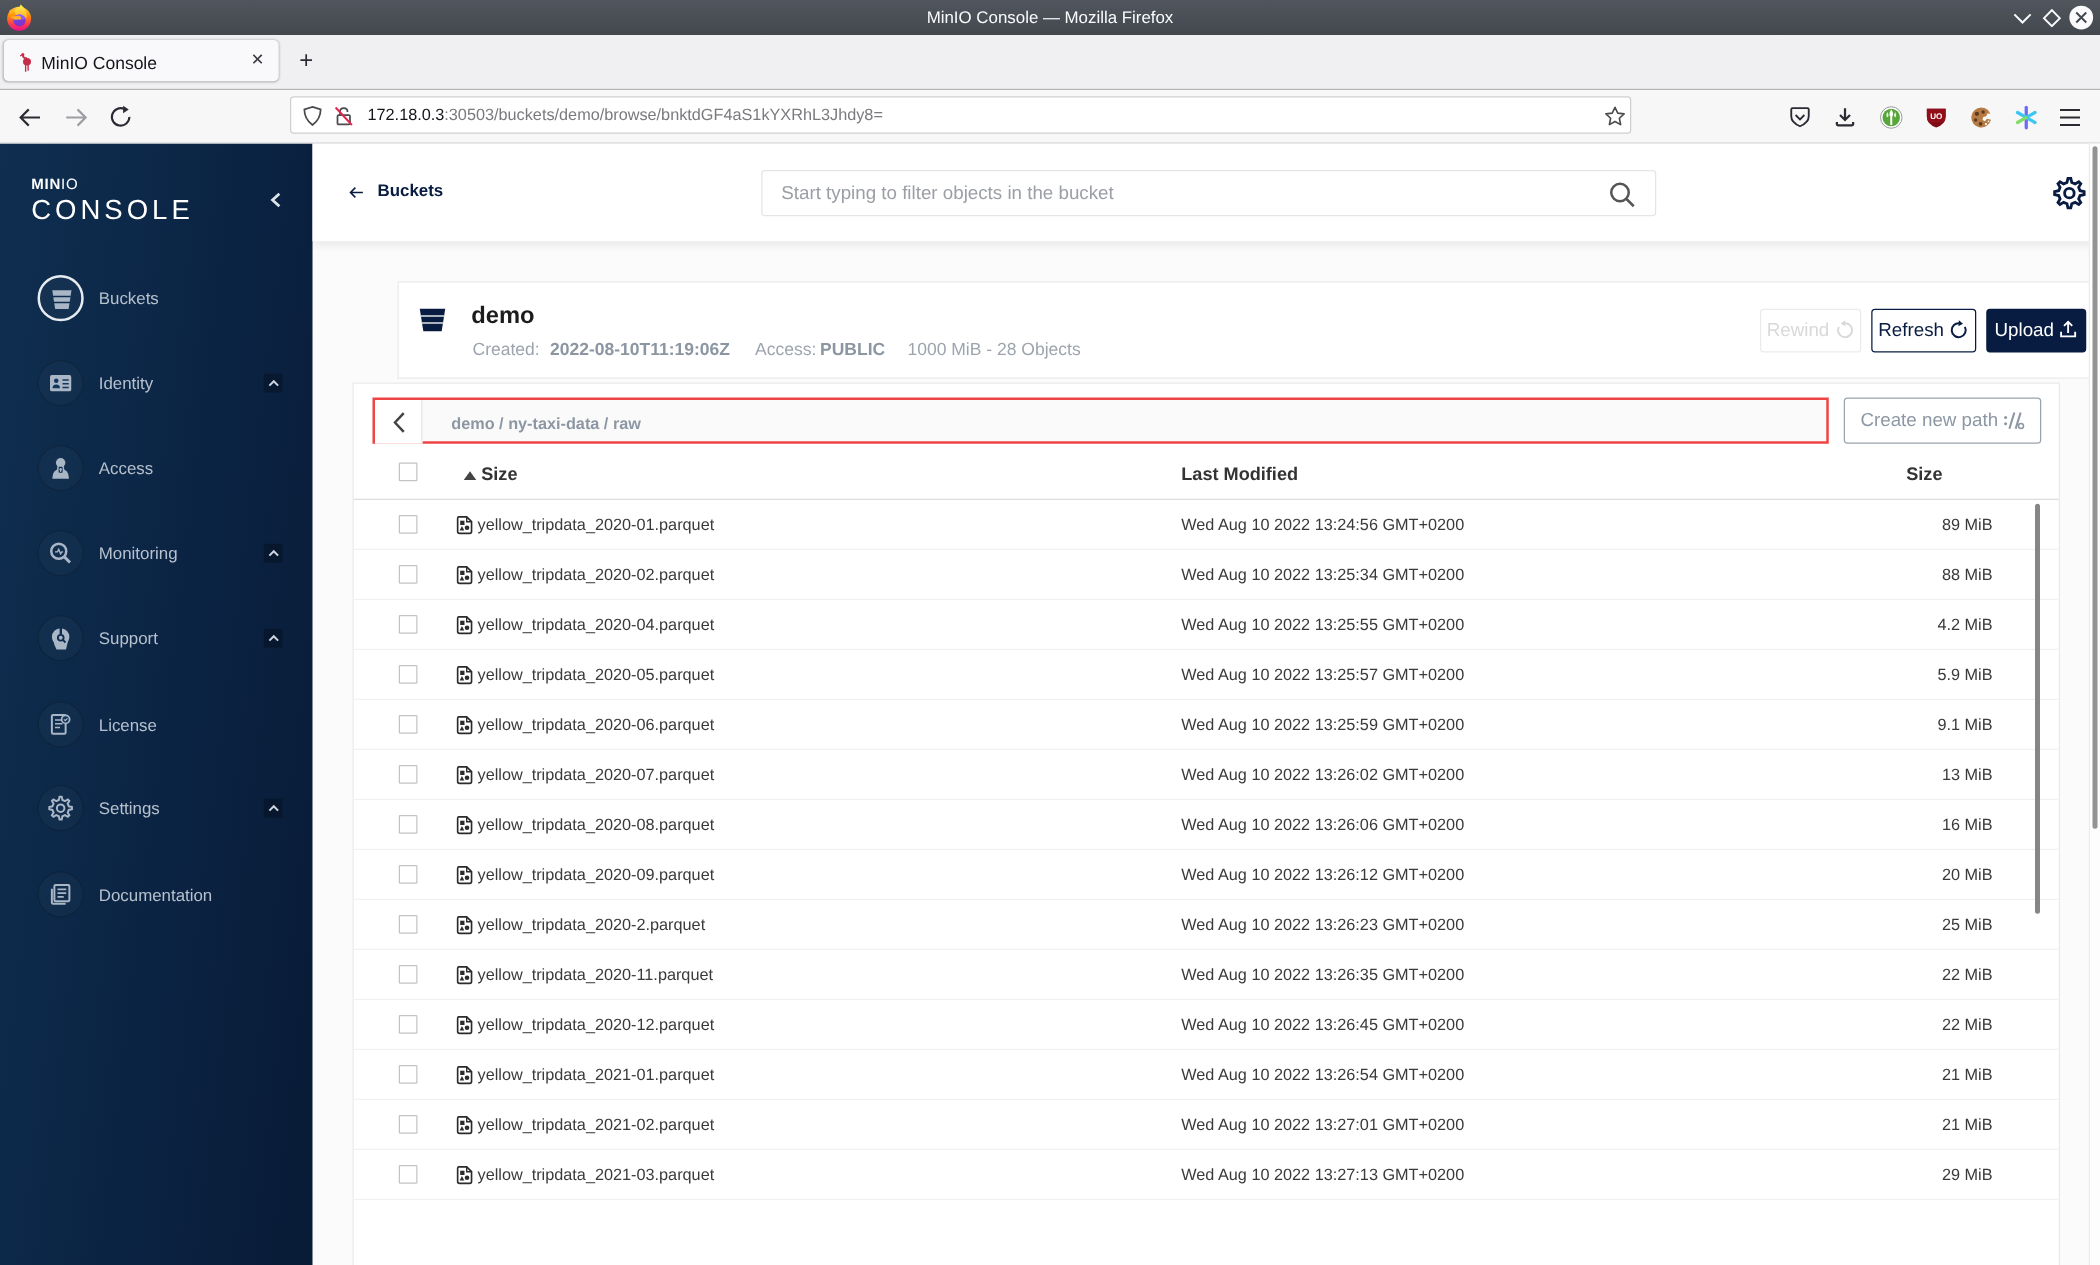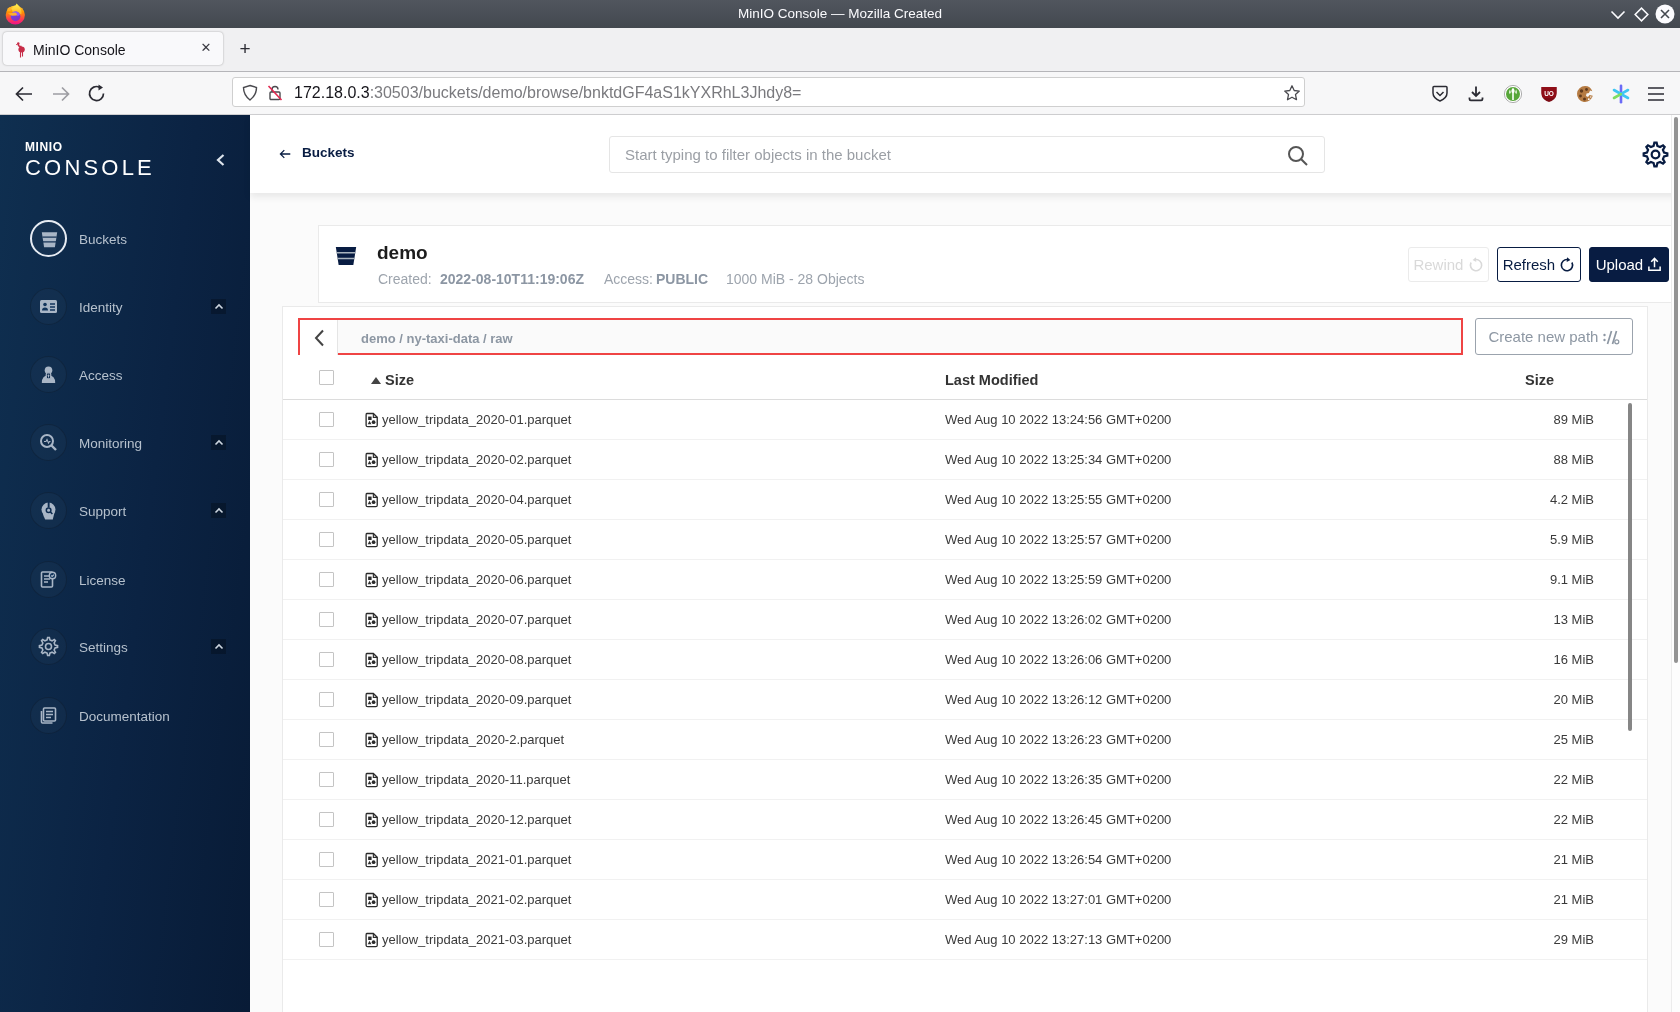--- a/index.html
+++ b/index.html
@@ -15,21 +15,21 @@
   border-radius:4px; box-shadow:0 0 2px rgba(0,0,0,.35); }
 #tab .tabtitle { position:absolute; left:30px; top:10px; font-size:14px; color:#15141a; }
 #tab .tabclose { position:absolute; right:8px; top:7px; width:18px; height:18px; font-size:13px;
   color:#3a3a42; text-align:center; line-height:18px; }
 #newtab { position:absolute; left:232px; top:8px; width:26px; height:26px; color:#2b2b33;
   font-size:19px; text-align:center; line-height:25px; font-weight:400; }
 #navbar { position:absolute; left:0; top:71px; width:1680px; height:44px; background:#f7f7f8;
   border-top:1px solid #b5b5b9; border-bottom:1px solid #cfcfd1; }
 #urlbar { position:absolute; left:232px; top:5px; width:1073px; height:30px; background:#ffffff;
   border-radius:3px; border:1px solid #cfcfcf; }
-#urltext { position:absolute; left:61px; top:6px; font-size:16px; color:#7a7a7e; white-space:nowrap; }
+#urltext { position:absolute; left:61px; top:6px; font-size:13px; color:#7a7a7e; white-space:nowrap; }
 #urltext b { color:#15141a; font-weight:400; }
 .navicon { position:absolute; top:0; color:#2b2b33; }
 
 #app { position:absolute; left:0; top:115px; width:1680px; height:897px; background:#fbfbfb; }
 #sidebar { position:absolute; left:0; top:0; width:250px; height:897px;
   background:linear-gradient(97deg,#0f2f50 0%,#0b2343 55%,#081b36 100%); }
 #logo { position:absolute; left:25px; top:25px; color:#fff; }
 #logo .minio { font-size:12px; font-weight:bold; letter-spacing:.6px; }
 #logo .console { font-size:22px; font-weight:300; letter-spacing:3.2px; margin-top:1px; }
 .mitem { position:absolute; left:0; width:250px; height:38px; }
@@ -94,21 +94,21 @@
 .trow .fdate { position:absolute; left:662px; top:12px; }
 .trow .fsize { position:absolute; left:1190px; top:12px; width:121px; text-align:right; }
 #tscroll { position:absolute; left:1345px; top:96px; width:4px; height:328px; background:#868686; border-radius:2px; }
 #pagescroll { position:absolute; left:1674px; top:117px; width:4px; height:546px; background:#939393; border-radius:2px; }
 #pagetrack { position:absolute; left:1671px; top:115px; width:9px; height:897px; background:#fdfdfd; border-left:1px solid #ececec; }
 </style>
 </head>
 <body>
 
 <div id="titlebar">
-  <div class="title">MinIO Console — Mozilla Created</div>
+  <div class="title">MinIO Console — Mozilla Firefox</div>
   <svg class="abs" style="left:3px;top:2px" width="24" height="24" viewBox="0 0 24 24">
     <defs>
       <linearGradient id="ffg" x1="0" y1="0" x2="0" y2="1">
         <stop offset="0" stop-color="#ffd43e"></stop>
           <stop offset="0.35" stop-color="#ff9400"></stop>
         <stop offset="0.72" stop-color="#ff3b50"></stop>
           <stop offset="1" stop-color="#ec0e8d"></stop>
       </linearGradient>
       <linearGradient id="ffb" x1="0.2" y1="0" x2="0.8" y2="1">
         <stop offset="0" stop-color="#6549f5"></stop>
@@ -215,21 +215,21 @@
     </g>
   </svg>
   <svg class="navicon" style="left:1647px;top:14px" width="18" height="16" viewBox="0 0 18 16">
     <path d="M1 2 L17 2 M1 8 L17 8 M1 14 L17 14" stroke="#2b2b33" stroke-width="1.7"></path>
   </svg>
 </div>
 
 <div id="app">
   <div id="sidebar">
     <div id="logo">
-      <div class="minio">MIN<span style="font-weight:700">IO</span></div>
+      <div class="minio">MIN<span style="font-weight:400">IO</span></div>
       <div class="console">CONSOLE</div>
     </div>
     <svg class="abs" style="left:215px;top:39px" width="11" height="12" viewBox="0 0 11 12">
       <path d="M8.5 1 L3 6 L8.5 11" stroke="#dde4ec" stroke-width="2.2" fill="none"></path>
     </svg>
     <div class="mitem active" style="top:105px">
       <div class="mic">
           <svg width="21" height="21" viewBox="0 0 21 21">
         <path d="M2.8 3.2 L18.2 3.2 L15.9 18.2 L5.1 18.2 Z" fill="#a9b6c6"></path>
         <path d="M3.4 8.1 L17.6 8.1" stroke="#0e2c50" stroke-width="1.2"></path>

